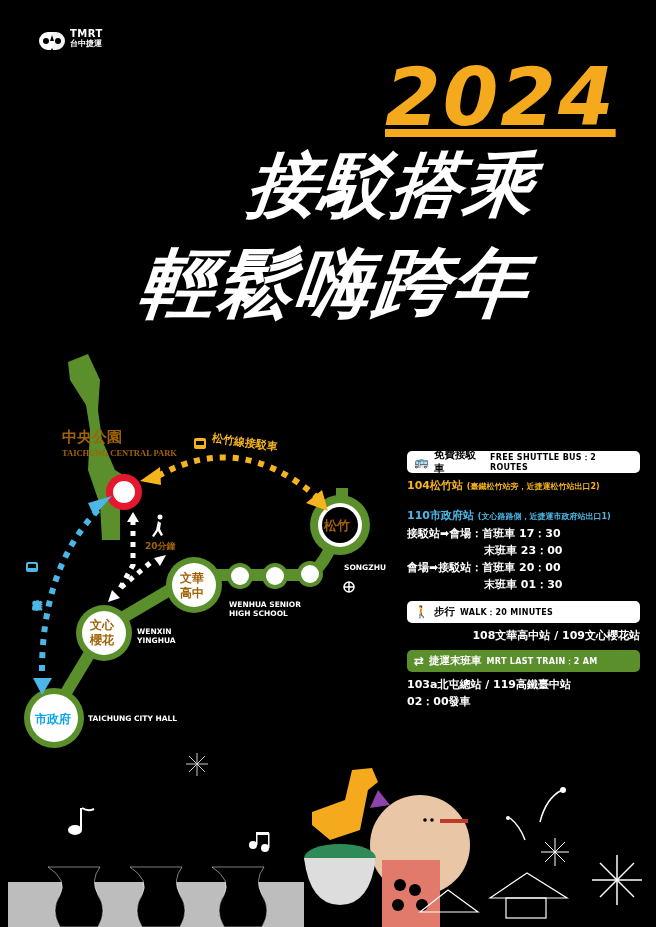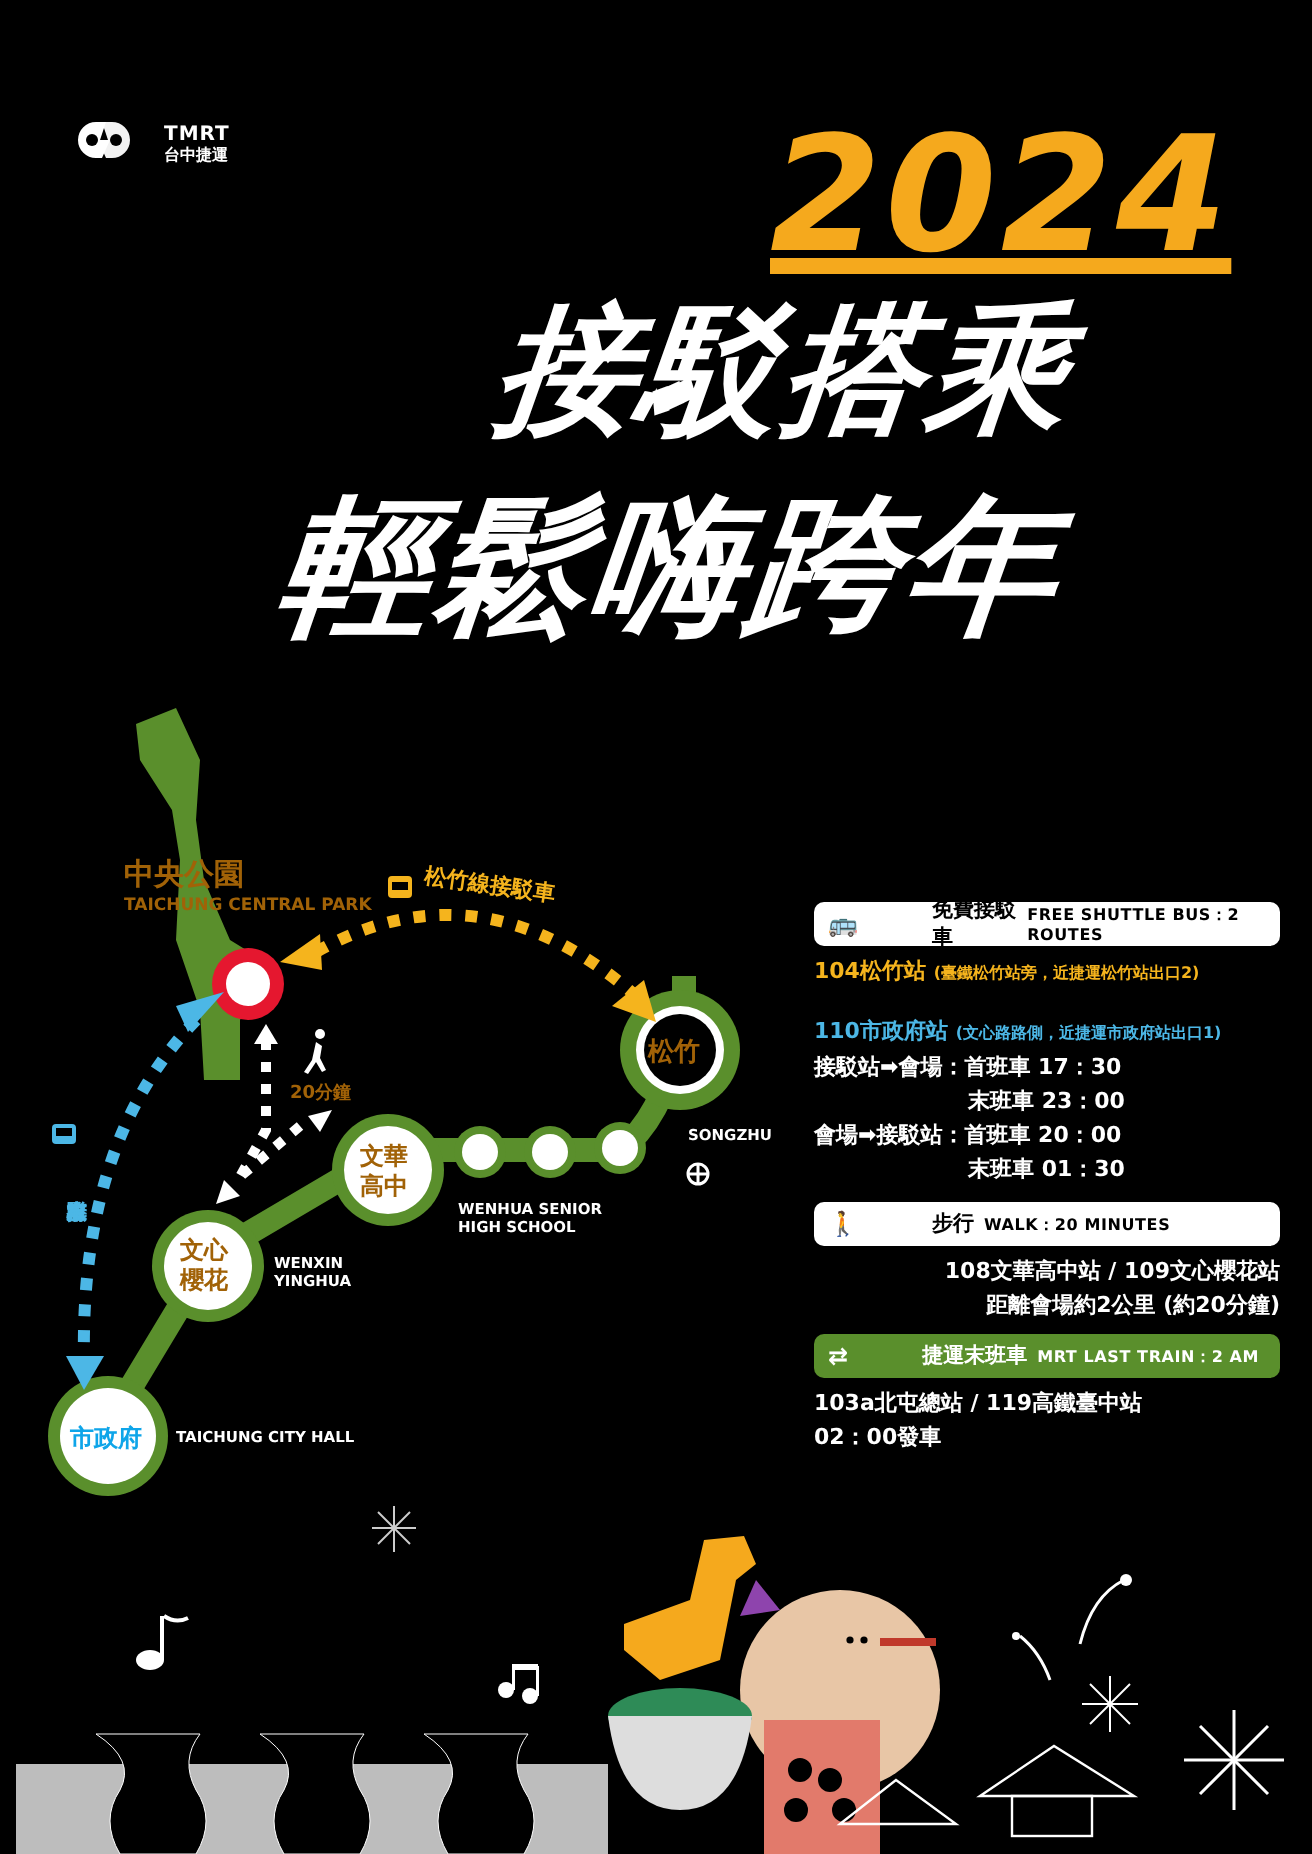--- a/index.html
+++ b/index.html
@@ -1,34 +1,34 @@
 <!DOCTYPE html>
 <html><head>
 <meta charset="utf-8">
 <style>
   html, body { margin:0; padding:0; background:#000; }
   body { width:656px; height:927px; position:relative; overflow:hidden; font-family:"DejaVu Sans","Liberation Sans",sans-serif; color:#fff; }
   .abs { position:absolute; }
-  .logo { left:38px; top:58px; display:flex; align-items:flex-end; gap:16px; }
+  .logo { left:38px; top:29px; display:flex; align-items:flex-start; gap:4px; }
   .logo .mark { width:28px; height:24px; }
   .logo .txt { display:flex; flex-direction:column; line-height:1; }
   .logo .t1 { font-size:10px; font-weight:bold; letter-spacing:0.5px; }
   .logo .t2 { font-size:8px; font-weight:bold; margin-top:1px; }
   .year { left:385px; top:58px; font-family:"DejaVu Sans",sans-serif; font-weight:bold; font-style:italic; font-size:80px; color:#f5a91d; letter-spacing:2px; line-height:1;text-decoration:underline; }
   .title1 { left:248px; top:150px; font-size:70px; font-weight:bold; font-style:italic; line-height:1; letter-spacing:2px; transform:skewX(-6deg); }
   .title2 { left:140px; top:245px; font-size:76px; font-weight:bold; font-style:italic; line-height:1; letter-spacing:2px; transform:skewX(-6deg); }
   .map { left:0; top:350px; width:400px; height:400px; }
   .lbl { font-weight:bold; color:#a16207; }
   .park-zh { left:62px; top:428px; font-size:15px; }
-  .park-en { left:62px; top:448px; font-size:8.5px; }
+  .park-en { left:62px; top:448px; font-size:8.5px;font-family:Liberation Serif, serif; }
   .stn-en { font-size:7.5px; font-weight:bold; line-height:1.25; }
   .legend { left:407px; top:451px; width:233px; }
   .hdr { background:#fff; color:#000; border-radius:5px; height:22px; display:flex; align-items:center; padding:0 7px; gap:5px; font-weight:bold; }
   .hdr.green { background:#5a8f2c; color:#fff; }
-  .hdr .zh { font-size:10.5px;margin-left:32px; }
+  .hdr .zh { font-size:10.5px; }
   .hdr .en { font-size:8px; letter-spacing:0.3px; }
   .row { font-size:11px; font-weight:bold; line-height:17px; white-space:nowrap; }
   .row .small { font-size:8px; }
   .yellow { color:#f5b41d; }
   .blue { color:#4cb7e6;margin-top:12px; }
   .indent { padding-left:77px; }
 </style>
 </head>
 <body>
 
@@ -171,21 +171,20 @@
     <div class="row indent">末班車 01：30</div>
   </div>
 
   <div class="hdr" style="margin-top:8px;">
     <span style="font-size:12px;">🚶</span>
     <span class="zh">步行</span>
     <span class="en">WALK：20 MINUTES</span>
   </div>
   <div style="margin-top:4px;text-align:right;">
     <div class="row">108文華高中站 / 109文心櫻花站</div>
-    <div class="row">距離會場約2公里 (約20分鐘)</div>
   </div>
 
   <div class="hdr green" style="margin-top:6px;">
     <span style="font-size:12px;">⇄</span>
     <span class="zh">捷運末班車</span>
     <span class="en">MRT LAST TRAIN：2 AM</span>
   </div>
   <div style="margin-top:4px;">
     <div class="row">103a北屯總站 / 119高鐵臺中站</div>
     <div class="row">02：00發車</div>

